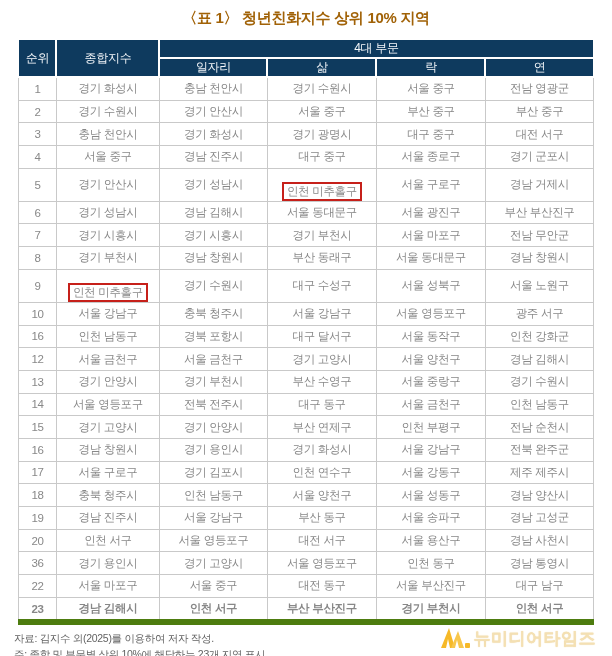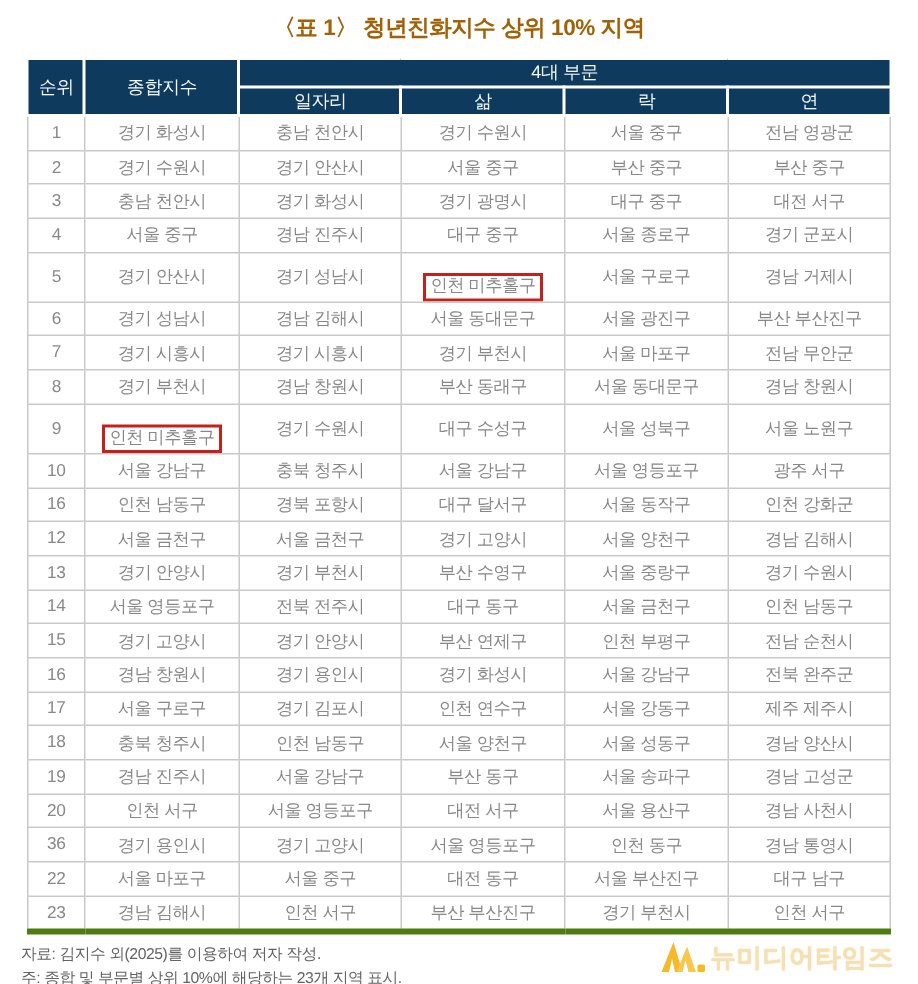--- a/index.html
+++ b/index.html
@@ -18,21 +18,21 @@
   table.rank-table th{
     background:var(--header-bg,#0e3a5e);color:#f4f7fa;font-weight:400;
     font-size:12px;border:2px solid #ffffff;height:17px;padding:0;
     letter-spacing:-0.3px;
   }
   table.rank-table td{
     border:1px solid #c9c9c9;color:#888888;font-size:11.5px;
     text-align:center;height:21.7px;padding:0;letter-spacing:-0.3px;
     white-space:nowrap;overflow:hidden;
   }
-  table.rank-table tbody tr:last-child td{border-bottom:4px solid #4d7c0f;}
+  table.rank-table tbody tr:last-child td{border-bottom:6px solid #4d7c0f;font-weight:bold;}
   .redbox{
     display:inline-block;border:2px solid var(--hl,#c6201a);
     padding:0 3px;line-height:15px;margin-top:13px;
   }
   .notes{margin:5px 0 0 14px;font-size:10.5px;color:#636363;letter-spacing:-0.3px;}
   .notes .line1{line-height:16px;}
   .notes .line2{line-height:16px;}
   .watermark{
     position:absolute;right:16px;bottom:6px;display:flex;align-items:center;
     gap:4px;opacity:0.9;text-align:right;

